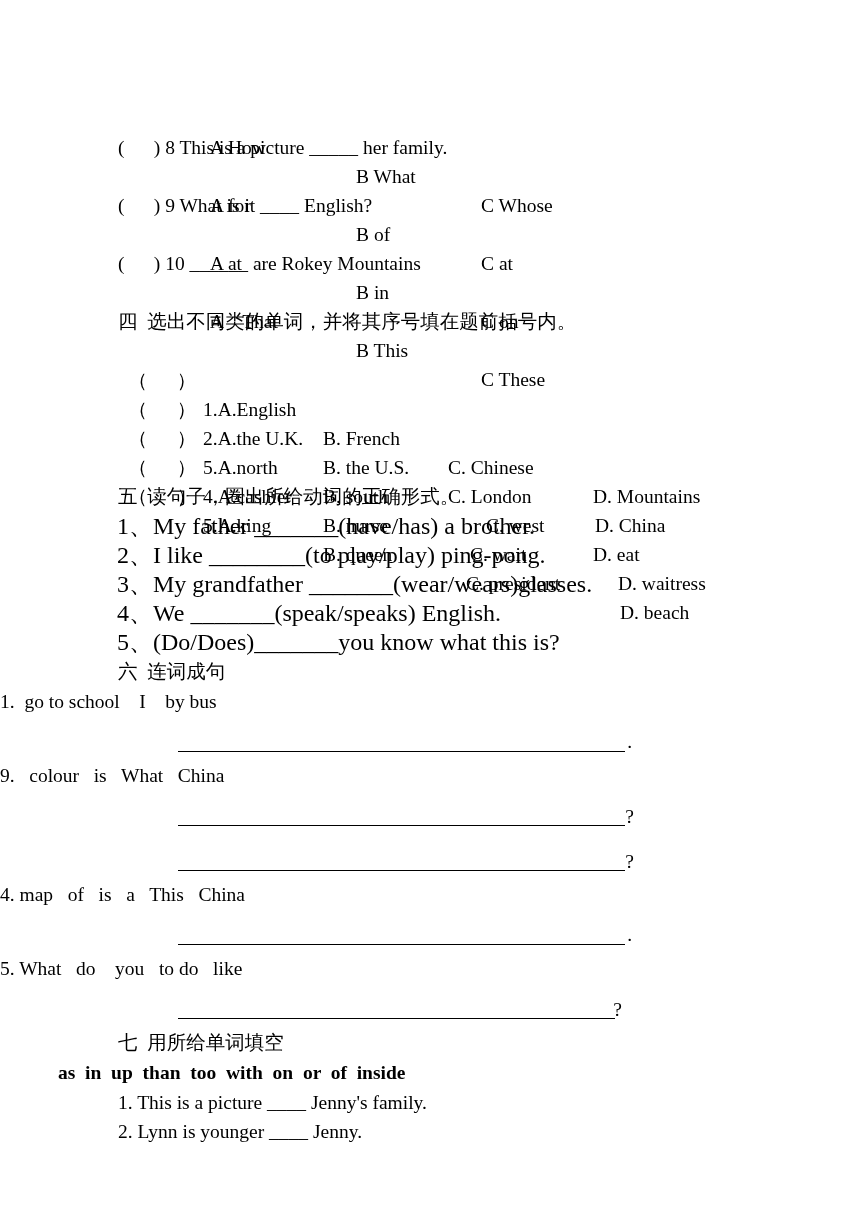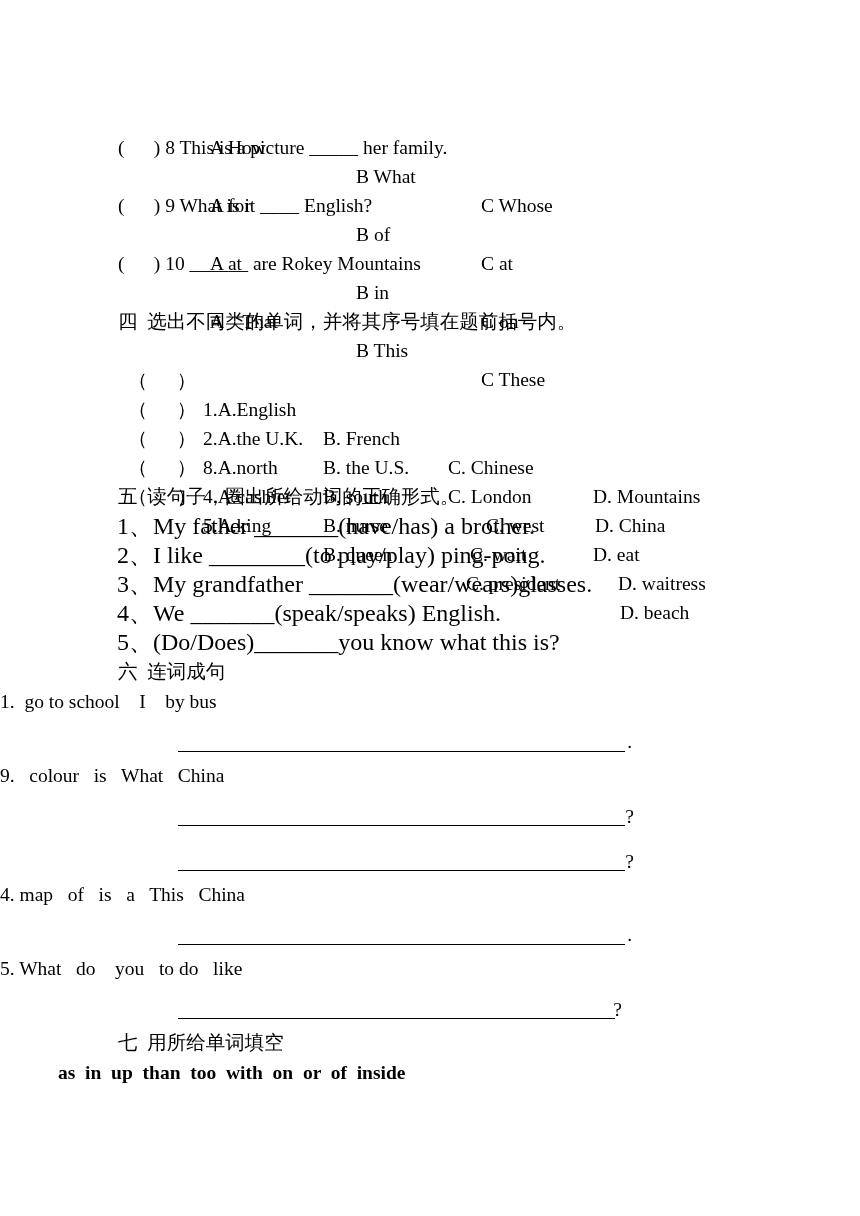--- a/index.html
+++ b/index.html
@@ -181,21 +181,21 @@
     </div>
     <div class="four-row r2">
       <span class="paren">（      ）</span>
       <span class="ca">2.A.the U.K.</span>
       <span class="cb">B. the U.S.</span>
       <span class="cc">C. London</span>
       <span class="cd">D. China</span>
     </div>
     <div class="four-row r3">
       <span class="paren">（      ）</span>
-      <span class="ca">8.A.north</span>
+      <span class="ca">5.A.north</span>
       <span class="cb">B. south</span>
       <span class="cc">C. west</span>
       <span class="cd">D. eat</span>
     </div>
     <div class="four-row r4">
       <span class="paren">（      ）</span>
       <span class="ca">4.A.cashier</span>
       <span class="cb">B. nurse</span>
       <span class="cc">C. wait</span>
       <span class="cd">D. waitress</span>
@@ -241,15 +241,17 @@
     </div>
 
     <div class="six-item">5. What   do    you   to do   like</div>
     <div class="six-answer short">
       <span class="rule"></span>
       <span class="endmark qmark">?</span>
     </div>
 
     <div class="sec-head">七  用所给单词填空</div>
     <div class="wordbank">as  in  up  than  too  with  on  or  of  inside</div>
+    <div class="seven-row">1. This is a picture ____ Jenny's family.</div>
+    <div class="seven-row">2. Lynn is younger ____ Jenny.</div>
 
   </div>
 </div>
 
 </body></html>

